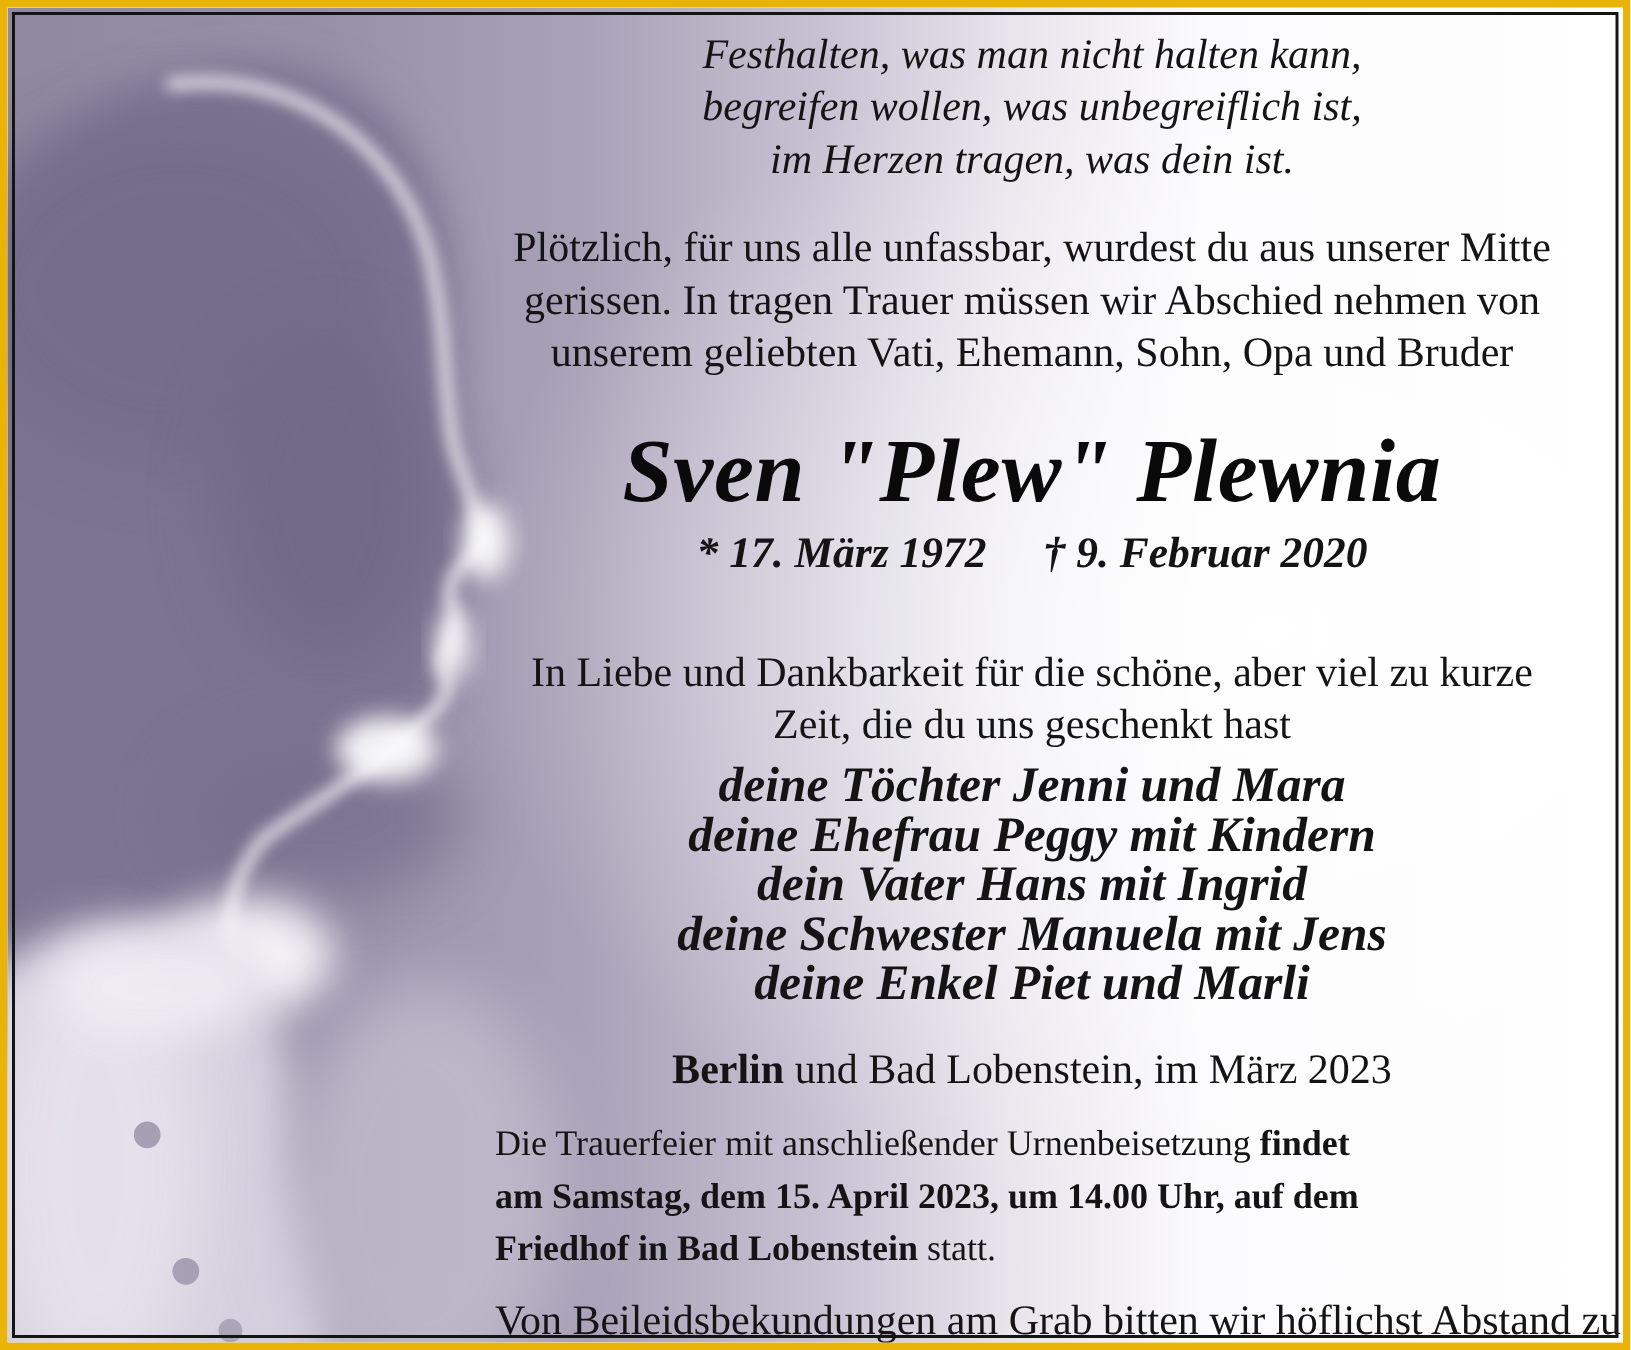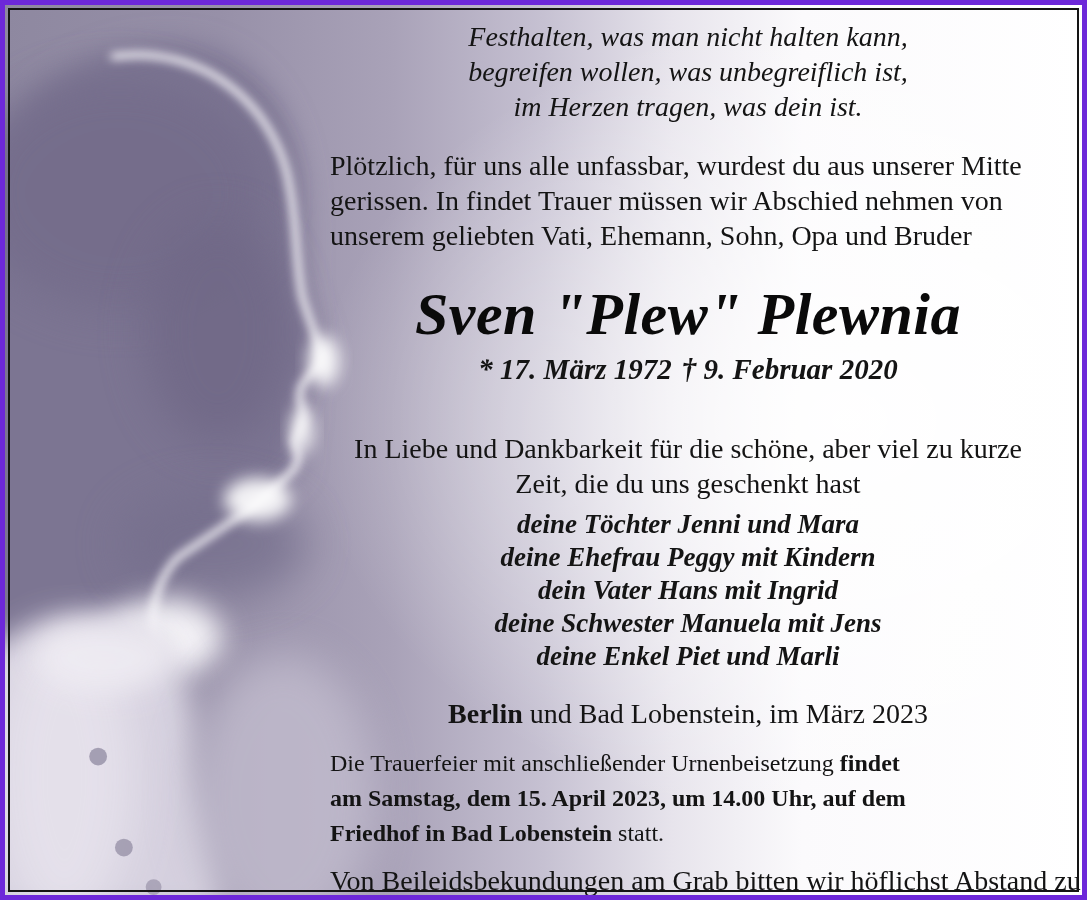--- a/index.html
+++ b/index.html
@@ -2,62 +2,62 @@
 <html><head>
 <meta charset="utf-8">
 <style>
   html,body{margin:0;padding:0;background:#ffffff;}
   .page{
     position:relative;
     width:1087px;height:900px;
     box-sizing:border-box;
     overflow:hidden;
     background:#ffffff;
-    border:5px solid #6d28d9;
+    border:5px solid #eab308;
     font-family:"Liberation Serif","DejaVu Serif",serif;
     color:#141414;
   }
   .photo-layer{position:absolute;inset:0;width:100%;height:100%;z-index:0;}
   .inner-frame{
     position:absolute;inset:3px;
     border:2px solid #141414;
     pointer-events:none;z-index:5;
   }
   .content{
     position:absolute;left:325px;right:36px;top:6px;z-index:2;
   }
   .line{white-space:nowrap;}
   .epigraph{
     margin-top:8px;text-align:center;
     font-style:italic;font-size:28px;line-height:35px;
   }
   .intro{
-    margin-top:24px;text-align:left;
+    margin-top:24px;text-align:center;
     font-size:28px;line-height:35px;
   }
   .name{
     margin-top:24px;text-align:center;
     font-size:60px;line-height:74px;
     font-weight:bold;font-style:italic;
     letter-spacing:0.5px;
     color:#0a0a0a;
   }
   .dates{
     margin-top:0px;text-align:center;
     font-size:29px;line-height:36px;
     font-weight:bold;font-style:italic;
   }
-  .dates .date-part{margin:0 5px;}
+  .dates .date-part{margin:0 19px;}
   .tribute{
     margin-top:44px;text-align:center;
     font-size:28px;line-height:35px;
   }
   .mourners{
     margin-top:7px;text-align:center;
-    font-size:27px;line-height:33px;
+    font-size:33px;line-height:33px;
     font-weight:bold;font-style:italic;
   }
   .place{
     margin-top:24px;text-align:center;
     font-size:28px;line-height:34px;
   }
   .funeral{
     margin-top:15px;text-align:left;
     font-size:24px;line-height:35px;
   }
@@ -135,21 +135,21 @@
   <div class="content">
 
     <div class="epigraph">
       <div class="line">Festhalten, was man nicht halten kann,</div>
       <div class="line">begreifen wollen, was unbegreiflich ist,</div>
       <div class="line">im Herzen tragen, was dein ist.</div>
     </div>
 
     <div class="intro">
       <div class="line">Plötzlich, für uns alle unfassbar, wurdest du aus unserer Mitte</div>
-      <div class="line">gerissen. In findet Trauer müssen wir Abschied nehmen von</div>
+      <div class="line">gerissen. In tragen Trauer müssen wir Abschied nehmen von</div>
       <div class="line">unserem geliebten Vati, Ehemann, Sohn, Opa und Bruder</div>
     </div>
 
     <div class="name line">Sven "Plew" Plewnia</div>
 
     <div class="dates line">
       <span class="date-part">* 17. März 1972</span><span class="date-part">† 9. Februar 2020</span>
     </div>
 
     <div class="tribute">

